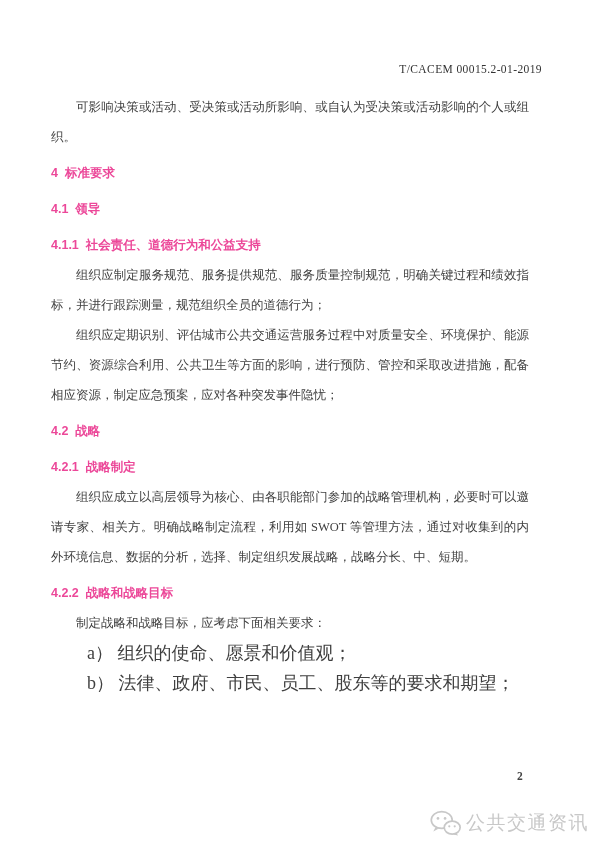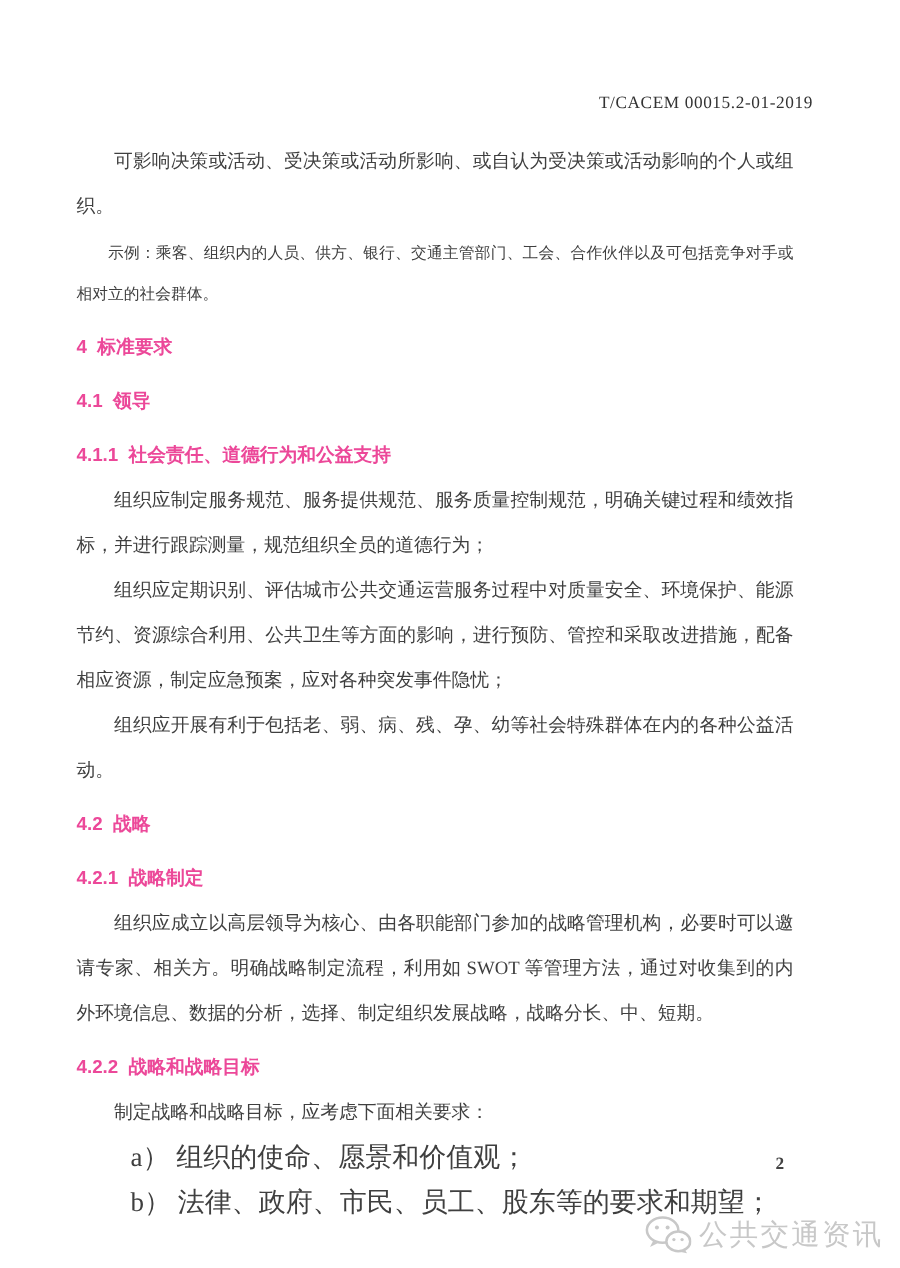--- a/index.html
+++ b/index.html
@@ -93,33 +93,31 @@
 <body>
 
 <div class="page">
 
   <div class="doc-header">T/CACEM 00015.2-01-2019</div>
 
   <div class="content">
 
     <p class="body-p">可影响决策或活动、受决策或活动所影响、或自认为受决策或活动影响的个人或组织。</p>
 
-    <p class="note-p">示例：乘客、组织内的人员、供方、银行、交通主管部门、工会、合作伙伴以及可包括竞争对手或相对立的社会群体。</p>
 
     <p class="heading">4  标准要求</p>
 
     <p class="heading">4.1  领导</p>
 
     <p class="heading">4.1.1  社会责任、道德行为和公益支持</p>
 
     <p class="body-p">组织应制定服务规范、服务提供规范、服务质量控制规范，明确关键过程和绩效指标，并进行跟踪测量，规范组织全员的道德行为；</p>
 
     <p class="body-p">组织应定期识别、评估城市公共交通运营服务过程中对质量安全、环境保护、能源节约、资源综合利用、公共卫生等方面的影响，进行预防、管控和采取改进措施，配备相应资源，制定应急预案，应对各种突发事件隐忧；</p>
 
-    <p class="body-p">组织应开展有利于包括老、弱、病、残、孕、幼等社会特殊群体在内的各种公益活动。</p>
 
     <p class="heading">4.2  战略</p>
 
     <p class="heading">4.2.1  战略制定</p>
 
     <p class="body-p">组织应成立以高层领导为核心、由各职能部门参加的战略管理机构，必要时可以邀请专家、相关方。明确战略制定流程，利用如 SWOT 等管理方法，通过对收集到的内外环境信息、数据的分析，选择、制定组织发展战略，战略分长、中、短期。</p>
 
     <p class="heading">4.2.2  战略和战略目标</p>
 
     <p class="body-p">制定战略和战略目标，应考虑下面相关要求：</p>

